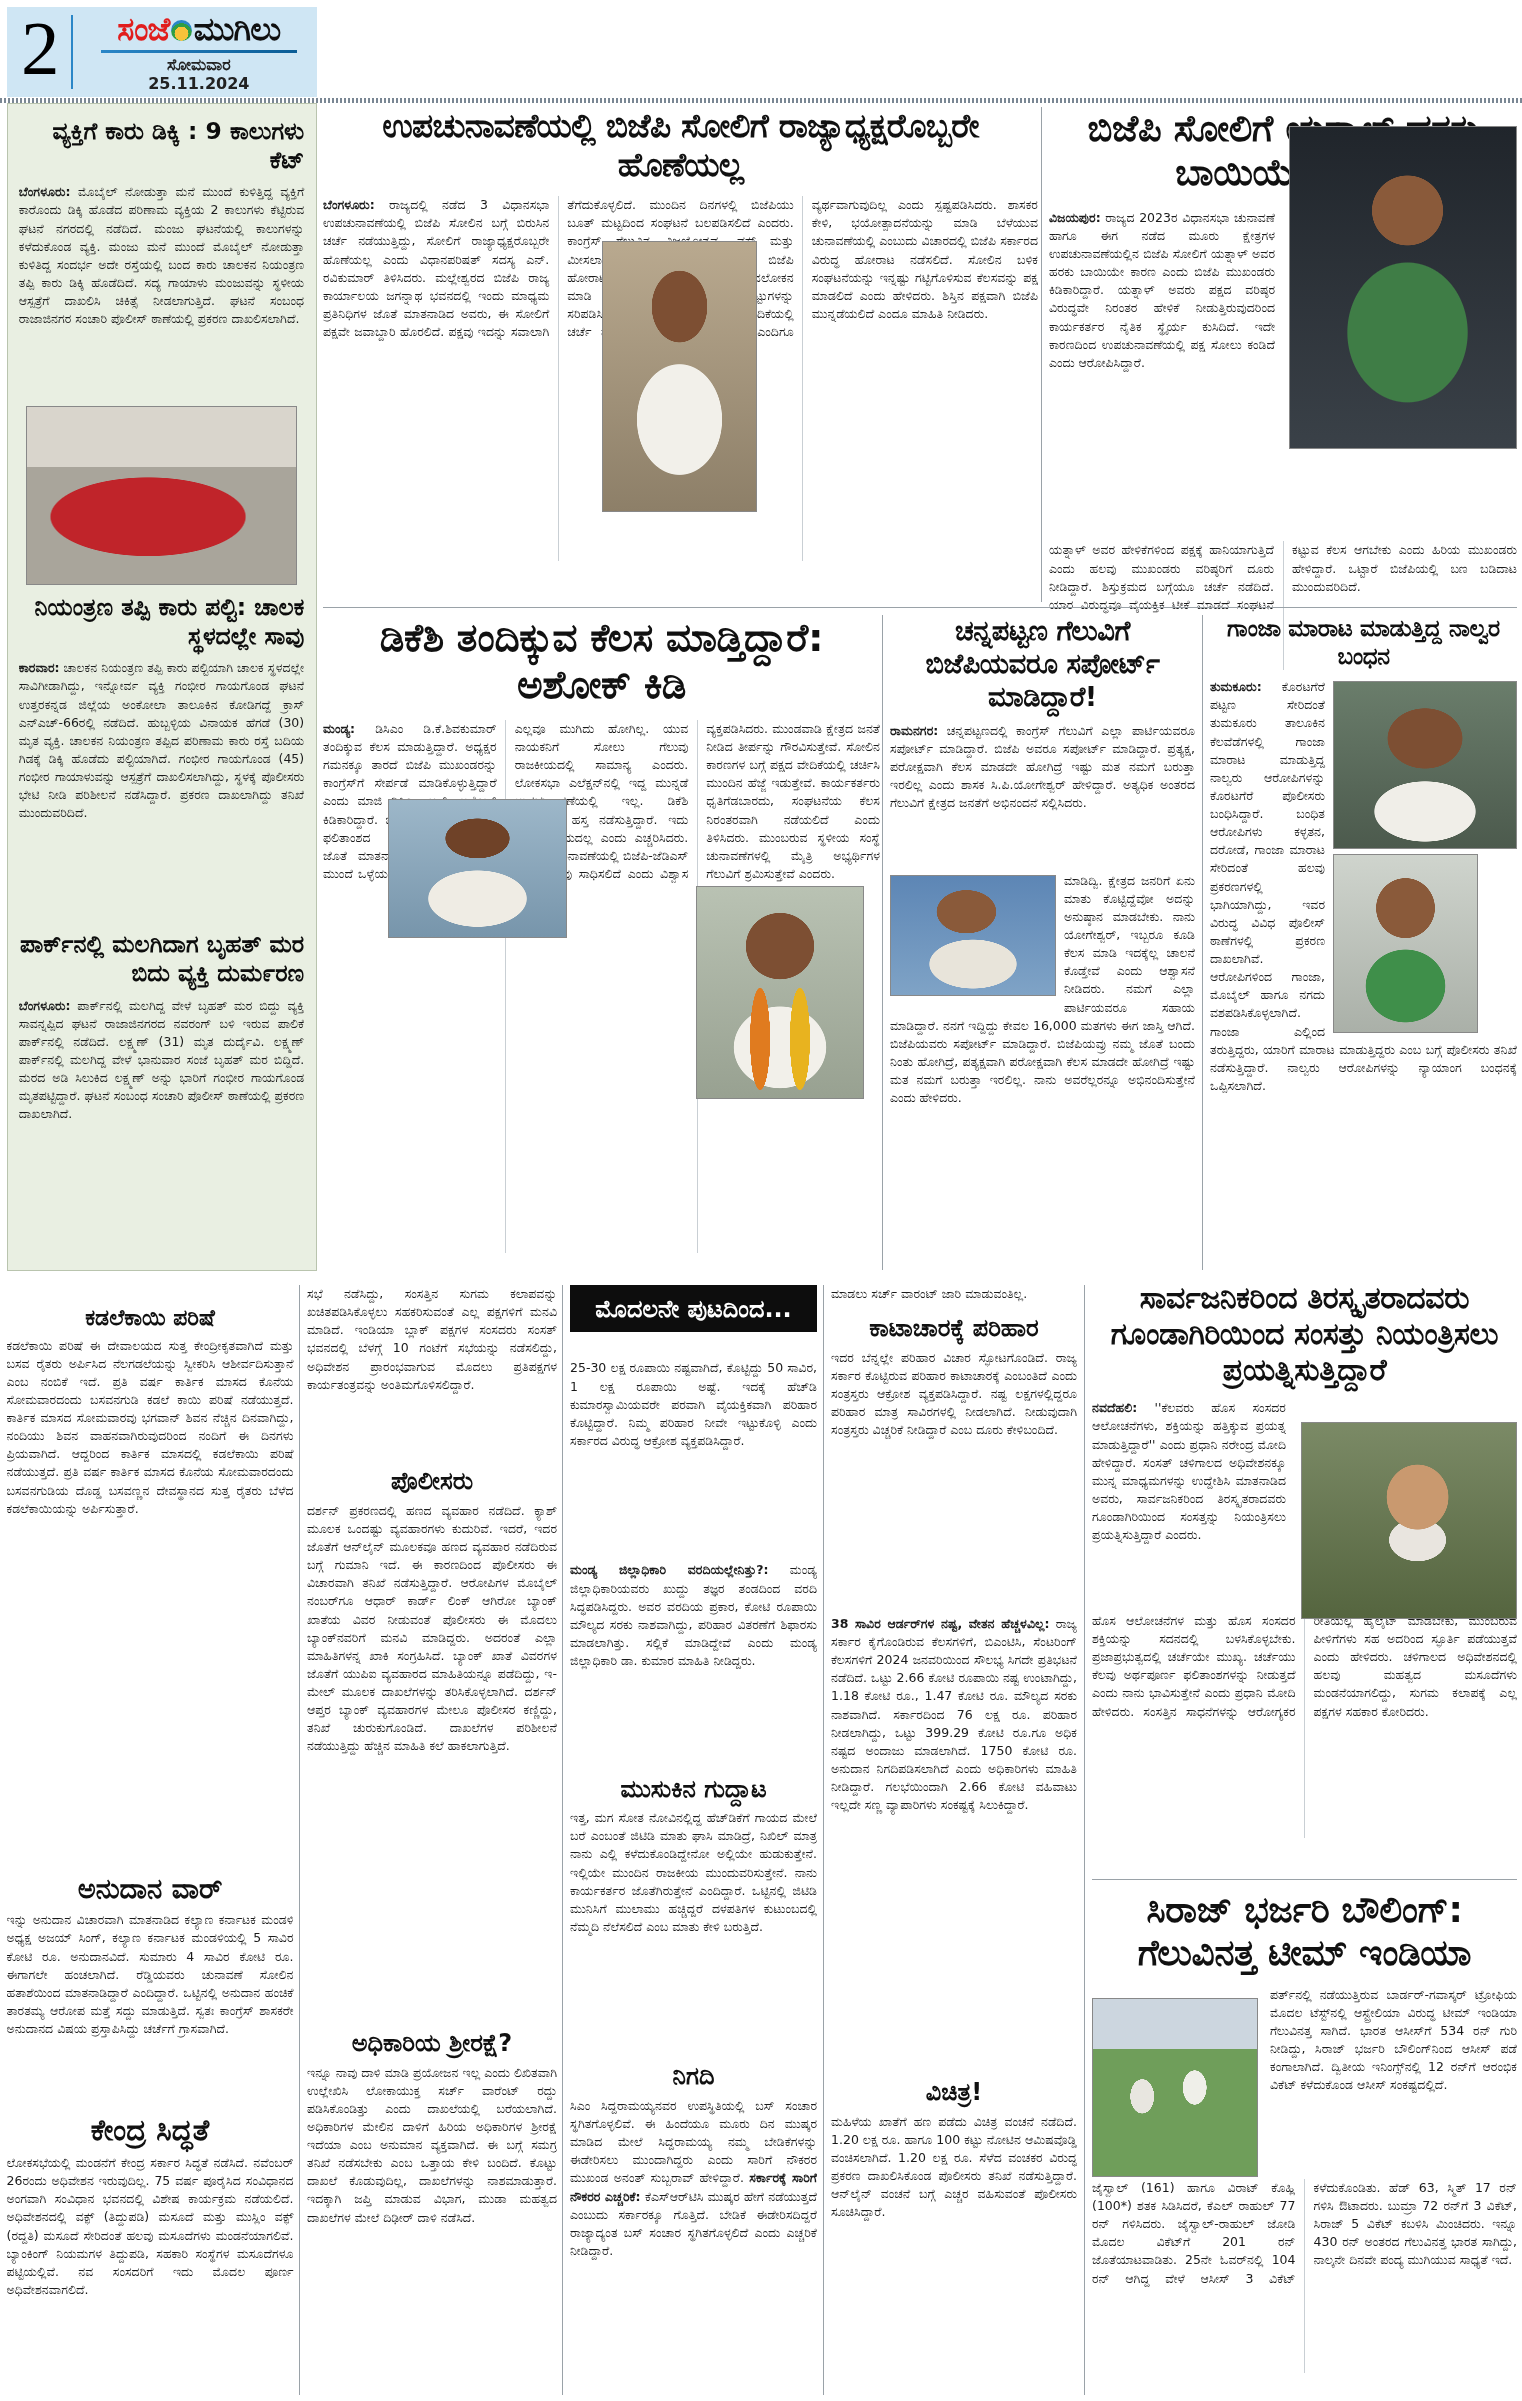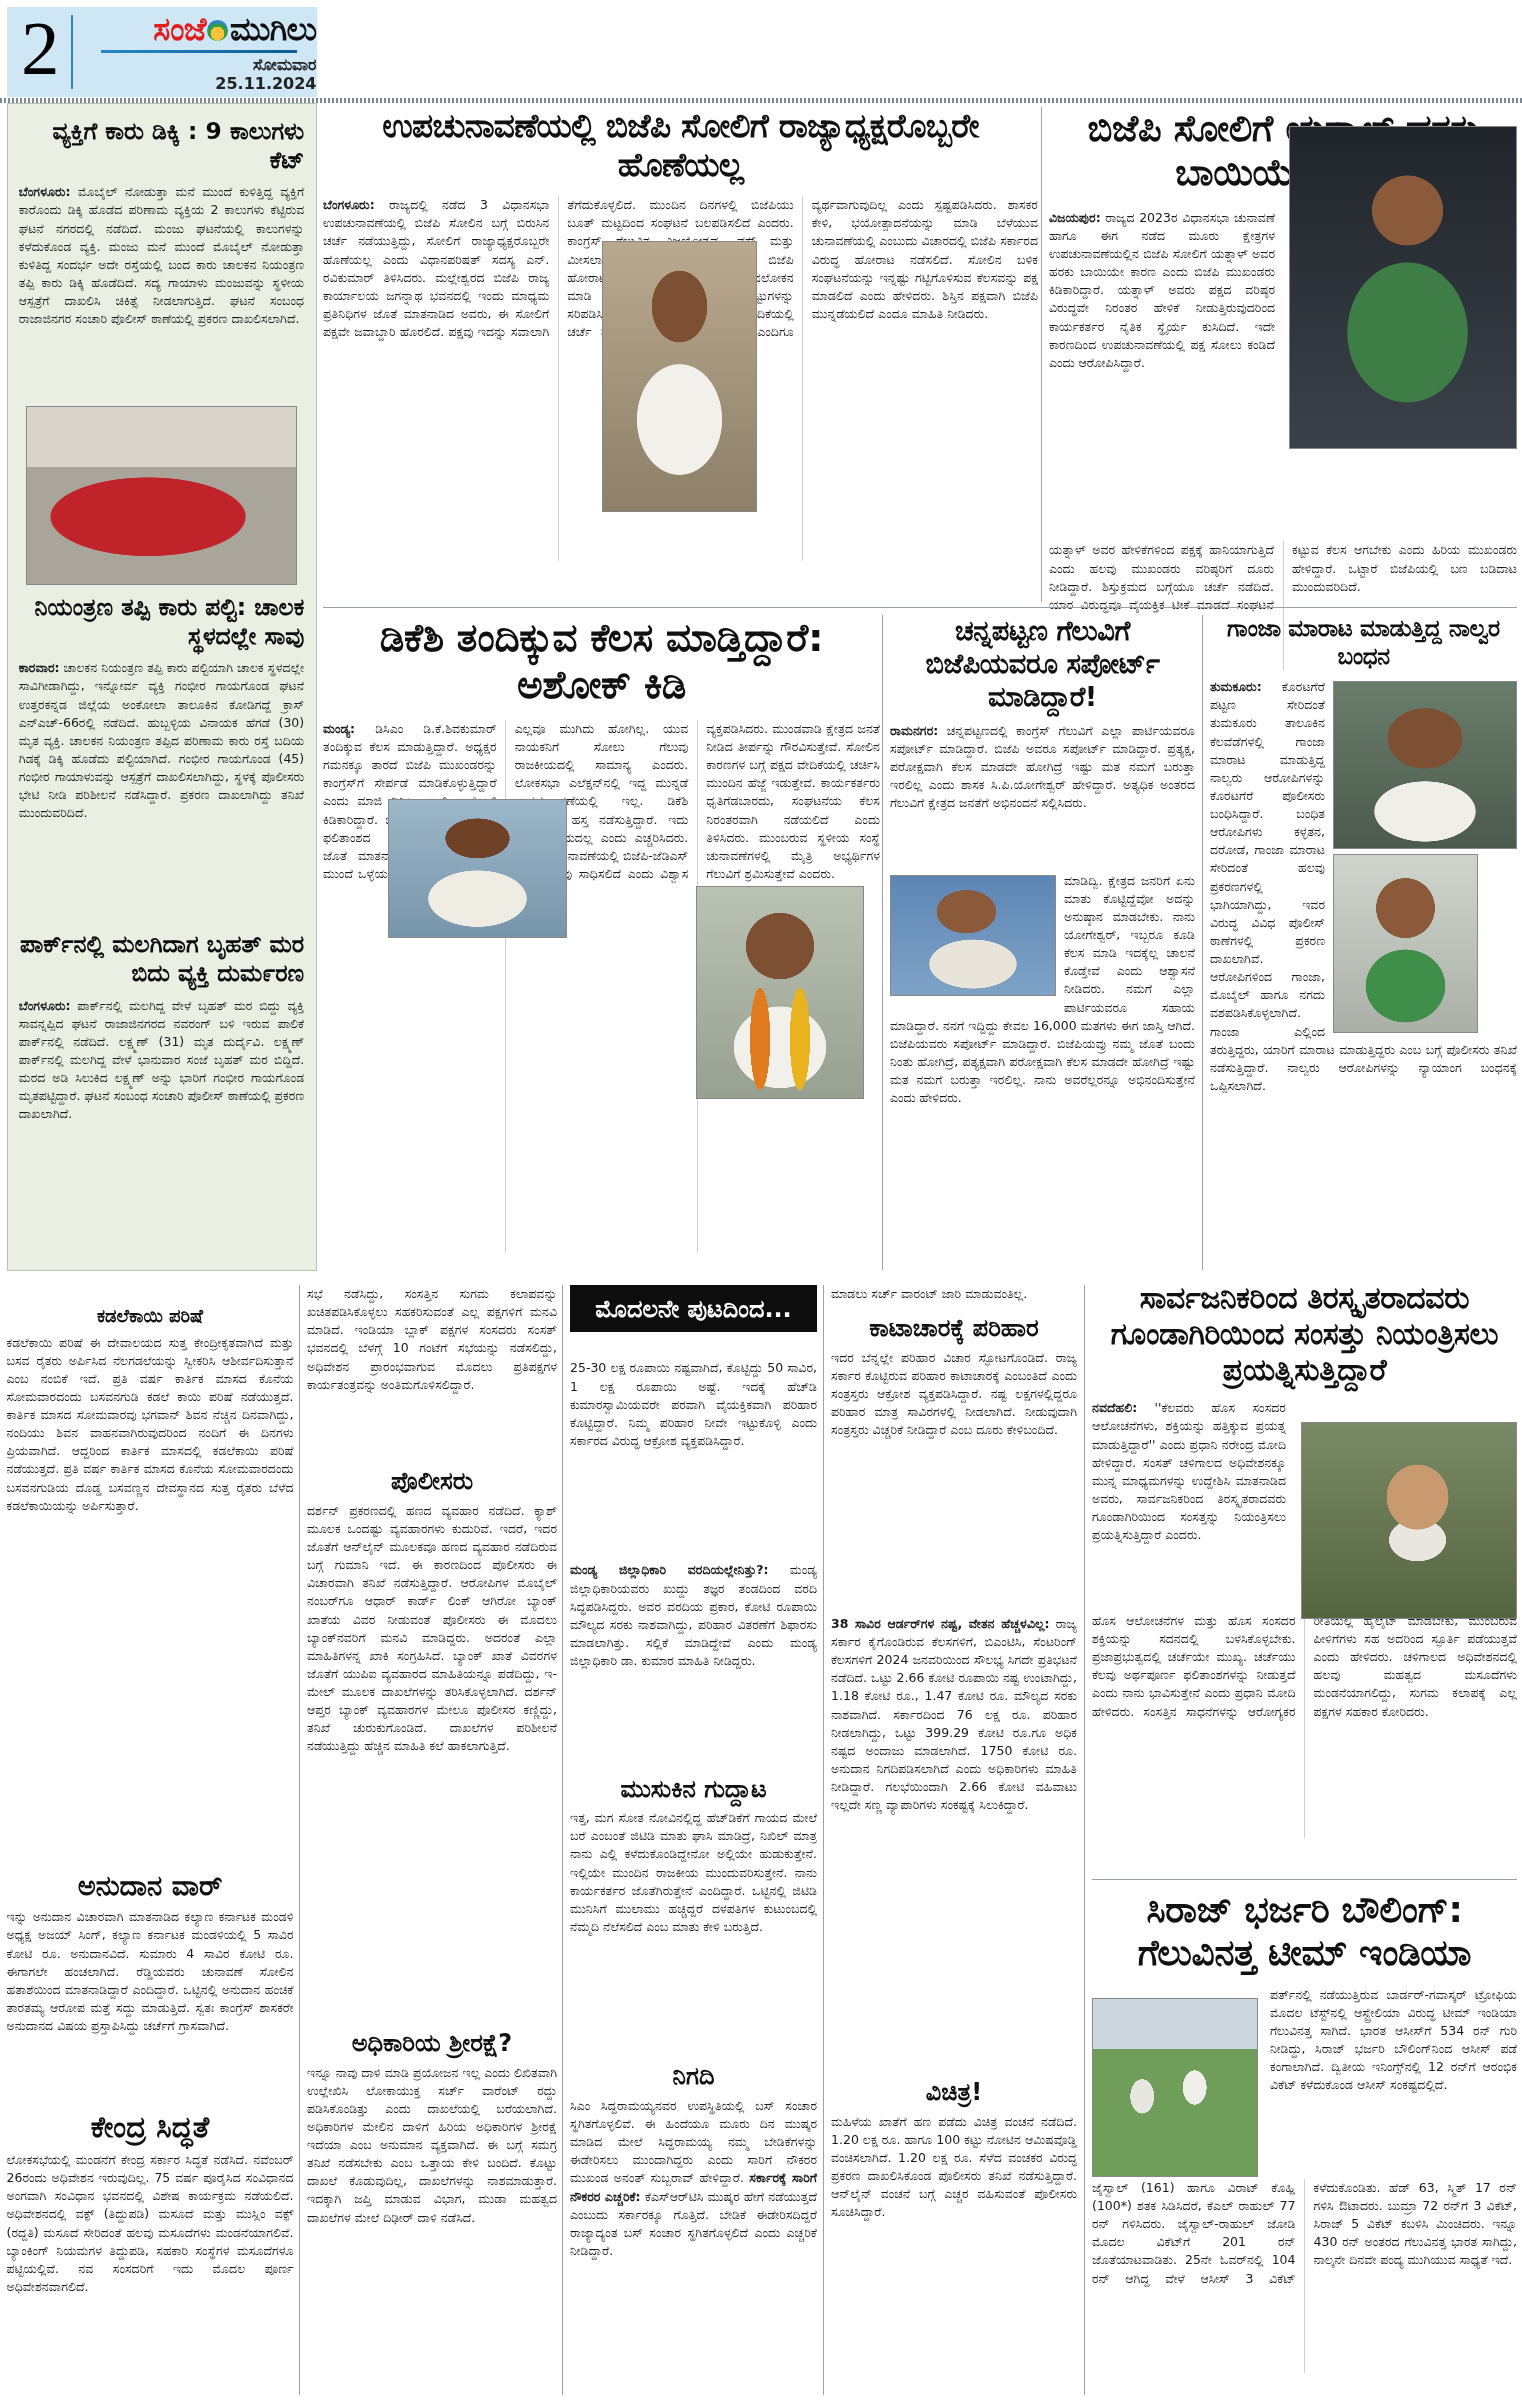--- a/index.html
+++ b/index.html
@@ -3,21 +3,21 @@
 <meta charset="utf-8">
 <style>
   html,body{margin:0;padding:0;background:#ffffff;}
   #page{position:relative;width:1523px;height:2401px;background:#ffffff;overflow:hidden;
         font-family:"DejaVu Sans",sans-serif;color:#111;}
   .abs{position:absolute;}
   
   #masthead{left:6.5px;top:6.5px;width:310px;height:90px;background:#cfe6f4;display:flex;align-items:center;}
   #pageno{font-family:"Liberation Serif",serif;font-size:77px;line-height:1;font-weight:400;padding:0 11.3px 6.5px 14.5px;color:#000;}
   #mast-div{width:2.4px;height:74px;background:#2a86c7;margin-right:8px;}
-  #mast-right{flex:1;text-align:right;}
+  #mast-right{flex:1;text-align:center;}
   #mast-title{font-size:32px;font-weight:900;letter-spacing:-0.8px;white-space:nowrap;}
   #mast-title .red{color:#e11d1d;}
   #mast-title .blk{color:#101010;}
   .sun-icon{display:inline-block;width:21px;height:21px;border-radius:50%;vertical-align:middle;margin:0 1.6px;
     background:radial-gradient(circle at 50% 65%,#f8c23a 0 40%,#2f9e44 41% 60%,#2a86c7 61% 100%);}
   #mast-rule{height:3.2px;background:linear-gradient(90deg,#2a86c7,#0b5d96);margin:2.4px 19.4px;}
   #mast-day{font-size:16px;font-weight:700;color:#222;}
   #mast-date{font-size:16px;font-weight:700;color:#222;}
   
   .dotrule{height:4.8px;background:repeating-linear-gradient(90deg,#7a8794 0 1.6px,transparent 1.6px 4px);}
@@ -155,21 +155,21 @@
     <div class="body clip" style="margin-top:8px;height:516px;">
       <span style="float:right;width:184px;margin:3.2px 0 4.8px 8px;">
         <span class="photo ph-mug1" style="display:block;width:184px;height:168px;margin-bottom:4.8px;"></span>
         <span class="photo ph-mug2" style="display:block;width:145px;height:179px;"></span>
       </span>
       <span class="dl">ತುಮಕೂರು:</span> <span>ಕೊರಟಗೆರೆ ಪಟ್ಟಣ ಸೇರಿದಂತೆ ತುಮಕೂರು ತಾಲೂಕಿನ ಕೆಲವೆಡೆಗಳಲ್ಲಿ ಗಾಂಜಾ ಮಾರಾಟ ಮಾಡುತ್ತಿದ್ದ ನಾಲ್ವರು ಆರೋಪಿಗಳನ್ನು ಕೊರಟಗೆರೆ ಪೊಲೀಸರು ಬಂಧಿಸಿದ್ದಾರೆ.</span> <span>ಬಂಧಿತ ಆರೋಪಿಗಳು ಕಳ್ಳತನ, ದರೋಡೆ, ಗಾಂಜಾ ಮಾರಾಟ ಸೇರಿದಂತೆ ಹಲವು ಪ್ರಕರಣಗಳಲ್ಲಿ ಭಾಗಿಯಾಗಿದ್ದು, ಇವರ ವಿರುದ್ಧ ವಿವಿಧ ಪೊಲೀಸ್ ಠಾಣೆಗಳಲ್ಲಿ ಪ್ರಕರಣ ದಾಖಲಾಗಿವೆ. ಆರೋಪಿಗಳಿಂದ ಗಾಂಜಾ, ಮೊಬೈಲ್ ಹಾಗೂ ನಗದು ವಶಪಡಿಸಿಕೊಳ್ಳಲಾಗಿದೆ. ಗಾಂಜಾ ಎಲ್ಲಿಂದ ತರುತ್ತಿದ್ದರು, ಯಾರಿಗೆ ಮಾರಾಟ ಮಾಡುತ್ತಿದ್ದರು ಎಂಬ ಬಗ್ಗೆ ಪೊಲೀಸರು ತನಿಖೆ ನಡೆಸುತ್ತಿದ್ದಾರೆ. ನಾಲ್ವರು ಆರೋಪಿಗಳನ್ನು ನ್ಯಾಯಾಂಗ ಬಂಧನಕ್ಕೆ ಒಪ್ಪಿಸಲಾಗಿದೆ.</span>
     </div>
   </div>
 
   <div class="abs clip" style="left:6.5px;top:1285px;width:287px;height:1110px;">
-    <div class="h-sub" style="font-size:18px;margin-top:20px;">ಕಡಲೆಕಾಯಿ ಪರಿಷೆ</div>
+    <div class="h-sub" style="font-size:22px;margin-top:20px;">ಕಡಲೆಕಾಯಿ ಪರಿಷೆ</div>
     <div class="body clip" style="height:525px;">ಕಡಲೆಕಾಯಿ ಪರಿಷೆ ಈ ದೇವಾಲಯದ ಸುತ್ತ ಕೇಂದ್ರೀಕೃತವಾಗಿದೆ ಮತ್ತು ಬಸವ ರೈತರು ಅರ್ಪಿಸಿದ ನೆಲಗಡಲೆಯನ್ನು ಸ್ವೀಕರಿಸಿ ಆಶೀರ್ವದಿಸುತ್ತಾನೆ ಎಂಬ ನಂಬಿಕೆ ಇದೆ. ಪ್ರತಿ ವರ್ಷ ಕಾರ್ತಿಕ ಮಾಸದ ಕೊನೆಯ ಸೋಮವಾರದಂದು ಬಸವನಗುಡಿ ಕಡಲೆ ಕಾಯಿ ಪರಿಷೆ ನಡೆಯುತ್ತದೆ. ಕಾರ್ತಿಕ ಮಾಸದ ಸೋಮವಾರವು ಭಗವಾನ್ ಶಿವನ ನೆಚ್ಚಿನ ದಿನವಾಗಿದ್ದು, ನಂದಿಯು ಶಿವನ ವಾಹನವಾಗಿರುವುದರಿಂದ ನಂದಿಗೆ ಈ ದಿನಗಳು ಪ್ರಿಯವಾಗಿದೆ. ಆದ್ದರಿಂದ ಕಾರ್ತಿಕ ಮಾಸದಲ್ಲಿ ಕಡಲೆಕಾಯಿ ಪರಿಷೆ ನಡೆಯುತ್ತದೆ. ಪ್ರತಿ ವರ್ಷ ಕಾರ್ತಿಕ ಮಾಸದ ಕೊನೆಯ ಸೋಮವಾರದಂದು ಬಸವನಗುಡಿಯ ದೊಡ್ಡ ಬಸವಣ್ಣನ ದೇವಸ್ಥಾನದ ಸುತ್ತ ರೈತರು ಬೆಳೆದ ಕಡಲೆಕಾಯಿಯನ್ನು ಅರ್ಪಿಸುತ್ತಾರೆ.</div>
     <div class="h-sub" style="font-size:27.4px;">ಅನುದಾನ ವಾರ್</div>
     <div class="body clip" style="height:190px;">ಇನ್ನು ಅನುದಾನ ವಿಚಾರವಾಗಿ ಮಾತನಾಡಿದ ಕಲ್ಯಾಣ ಕರ್ನಾಟಕ ಮಂಡಳಿ ಅಧ್ಯಕ್ಷ ಅಜಯ್ ಸಿಂಗ್, ಕಲ್ಯಾಣ ಕರ್ನಾಟಕ ಮಂಡಳಿಯಲ್ಲಿ 5 ಸಾವಿರ ಕೋಟಿ ರೂ. ಅನುದಾನವಿದೆ. ಸುಮಾರು 4 ಸಾವಿರ ಕೋಟಿ ರೂ. ಈಗಾಗಲೇ ಹಂಚಲಾಗಿದೆ. ರೆಡ್ಡಿಯವರು ಚುನಾವಣೆ ಸೋಲಿನ ಹತಾಶೆಯಿಂದ ಮಾತನಾಡಿದ್ದಾರೆ ಎಂದಿದ್ದಾರೆ. ಒಟ್ಟಿನಲ್ಲಿ ಅನುದಾನ ಹಂಚಿಕೆ ತಾರತಮ್ಯ ಆರೋಪ ಮತ್ತೆ ಸದ್ದು ಮಾಡುತ್ತಿದೆ. ಸ್ವತಃ ಕಾಂಗ್ರೆಸ್ ಶಾಸಕರೇ ಅನುದಾನದ ವಿಷಯ ಪ್ರಸ್ತಾಪಿಸಿದ್ದು ಚರ್ಚೆಗೆ ಗ್ರಾಸವಾಗಿದೆ.</div>
     <div class="h-sub" style="font-size:29px;">ಕೇಂದ್ರ ಸಿದ್ಧತೆ</div>
     <div class="body clip" style="height:242px;">ಲೋಕಸಭೆಯಲ್ಲಿ ಮಂಡನೆಗೆ ಕೇಂದ್ರ ಸರ್ಕಾರ ಸಿದ್ಧತೆ ನಡೆಸಿದೆ. ನವೆಂಬರ್ 26ರಂದು ಅಧಿವೇಶನ ಇರುವುದಿಲ್ಲ. 75 ವರ್ಷ ಪೂರೈಸಿದ ಸಂವಿಧಾನದ ಅಂಗವಾಗಿ ಸಂವಿಧಾನ ಭವನದಲ್ಲಿ ವಿಶೇಷ ಕಾರ್ಯಕ್ರಮ ನಡೆಯಲಿದೆ. ಅಧಿವೇಶನದಲ್ಲಿ ವಕ್ಫ್ (ತಿದ್ದುಪಡಿ) ಮಸೂದೆ ಮತ್ತು ಮುಸ್ಲಿಂ ವಕ್ಫ್ (ರದ್ದತಿ) ಮಸೂದೆ ಸೇರಿದಂತೆ ಹಲವು ಮಸೂದೆಗಳು ಮಂಡನೆಯಾಗಲಿವೆ. ಬ್ಯಾಂಕಿಂಗ್ ನಿಯಮಗಳ ತಿದ್ದುಪಡಿ, ಸಹಕಾರಿ ಸಂಸ್ಥೆಗಳ ಮಸೂದೆಗಳೂ ಪಟ್ಟಿಯಲ್ಲಿವೆ. ನವ ಸಂಸದರಿಗೆ ಇದು ಮೊದಲ ಪೂರ್ಣ ಅಧಿವೇಶನವಾಗಲಿದೆ.</div>
   </div>
 
   <div class="abs vrule" style="left:299px;top:1285px;height:1110px;"></div>
 
   <div class="abs clip" style="left:307px;top:1285px;width:250px;height:1110px;">

